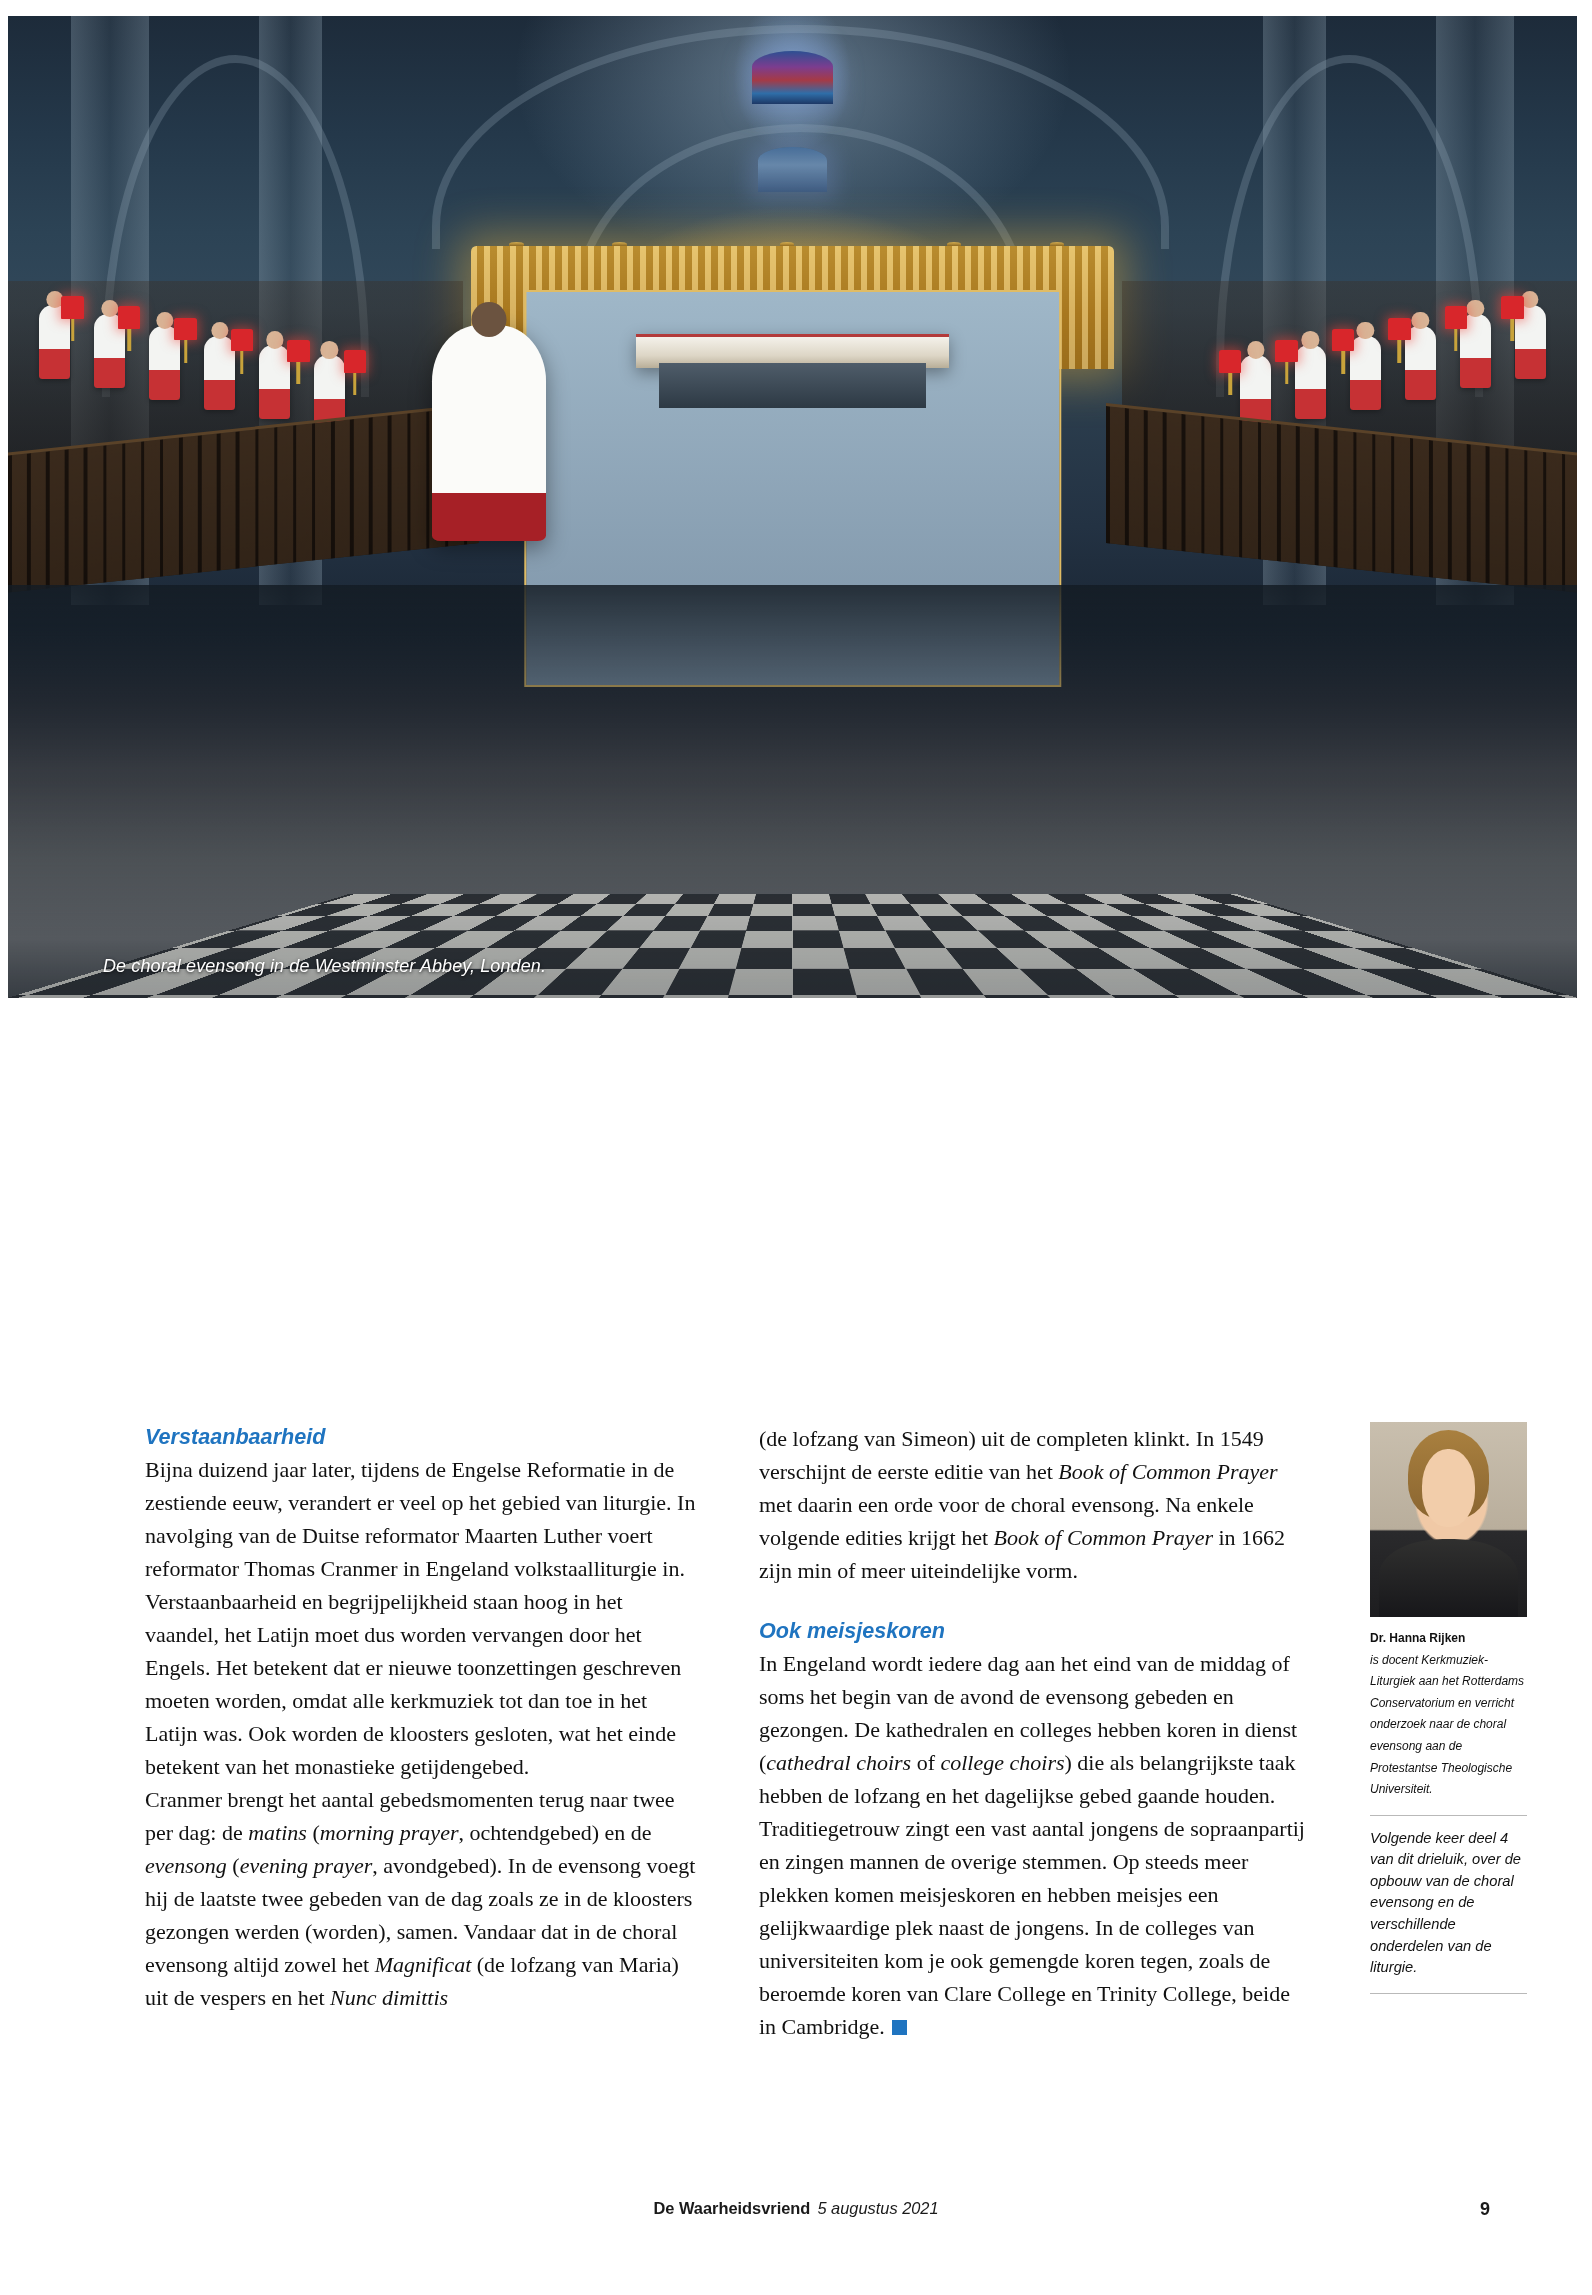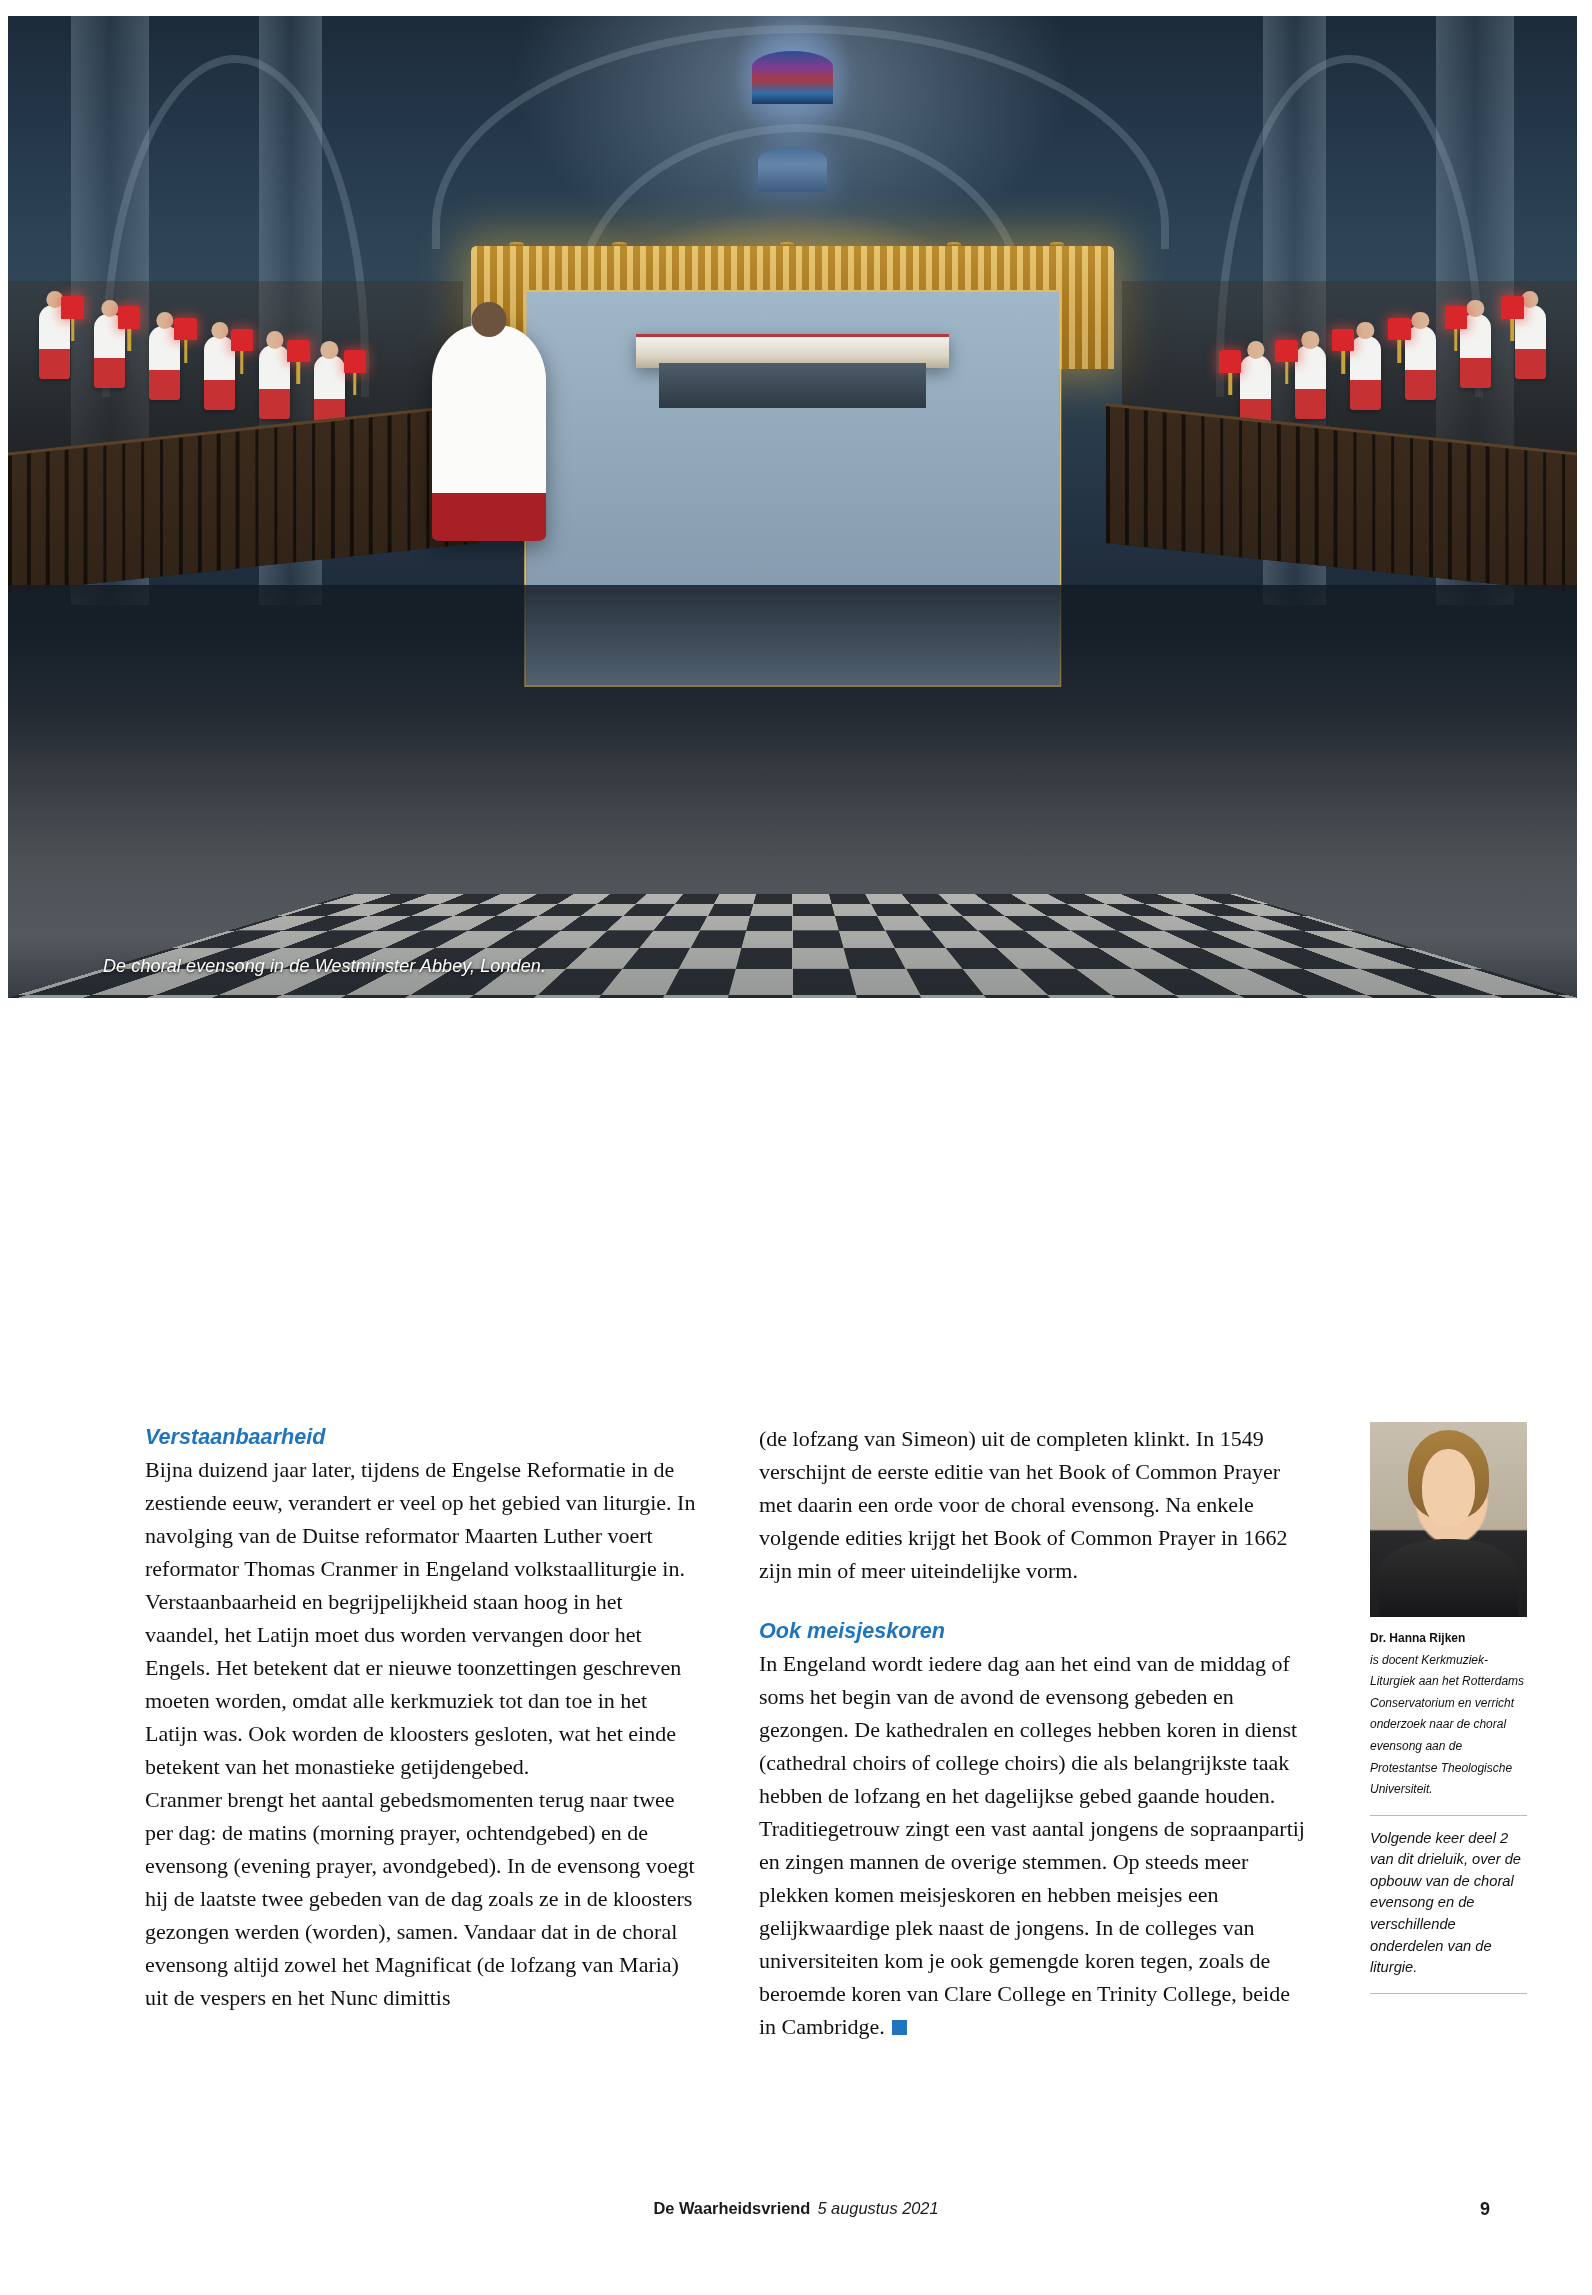--- a/index.html
+++ b/index.html
@@ -260,21 +260,21 @@
     font-family: "Liberation Sans", sans-serif;
     font-style: italic;
     font-weight: bold;
     font-size: 21.6px;
     color: #1f74c0;
     margin: 0 0 1.7px 0;
     line-height: 29px;
   }
   h3.sub.spaced { margin-top: 29px; }
 
-  .it { }
+  .it { font-style: italic; }
 
   .endmark {
     display: inline-block;
     width: 14.7px; height: 14.7px;
     background: #1f74c0;
     margin-left: 7px;
     vertical-align: -0.9px;
   }
 
   
@@ -462,21 +462,21 @@
   <div class="portrait">
     <div class="hair"></div>
     <div class="face"></div>
     <div class="shoulders"></div>
   </div>
   <div class="bio">
     <div class="name">Dr. Hanna Rijken</div>
     <div class="body">is docent Kerkmuziek-Liturgiek aan het Rotterdams Conservatorium en verricht onderzoek naar de choral evensong aan de Protestantse Theologische Universiteit.</div>
   </div>
   <div class="divider"></div>
-  <div class="teaser">Volgende keer deel 2 van dit drieluik, over de opbouw van de choral evensong en de verschillende onderdelen van de liturgie.</div>
+  <div class="teaser">Volgende keer deel 4 van dit drieluik, over de opbouw van de choral evensong en de verschillende onderdelen van de liturgie.</div>
   <div class="divider bottom"></div>
 </div>
 
 <div class="footer">
   <div class="center">
     <span class="mag">De Waarheidsvriend</span><span class="date">5 augustus 2021</span>
   </div>
   <div class="pageno">9</div>
 </div>
 

